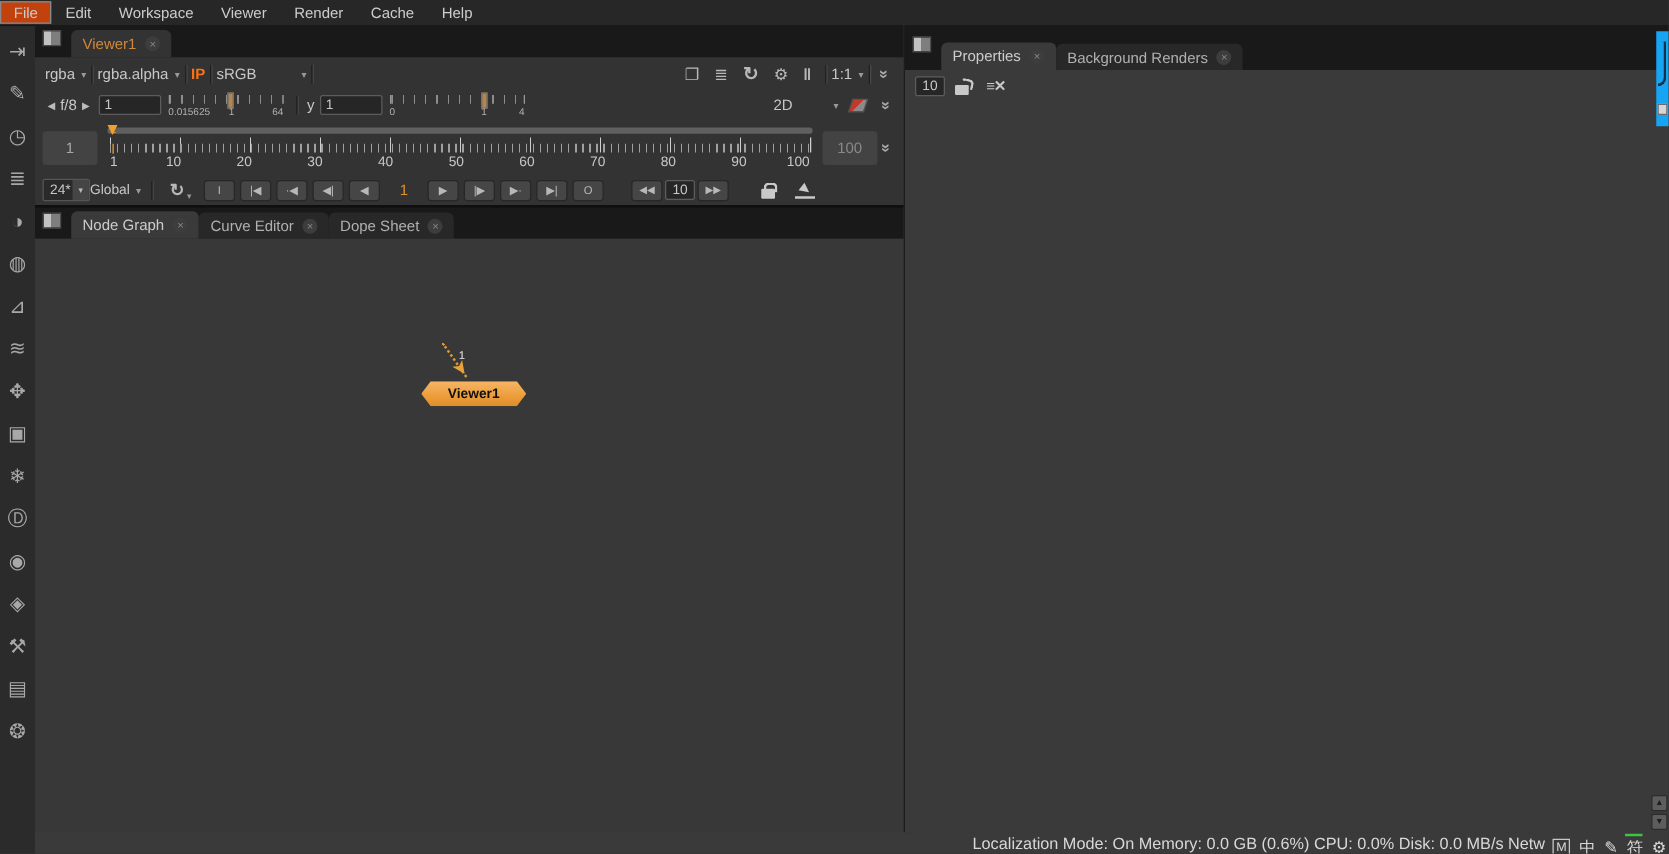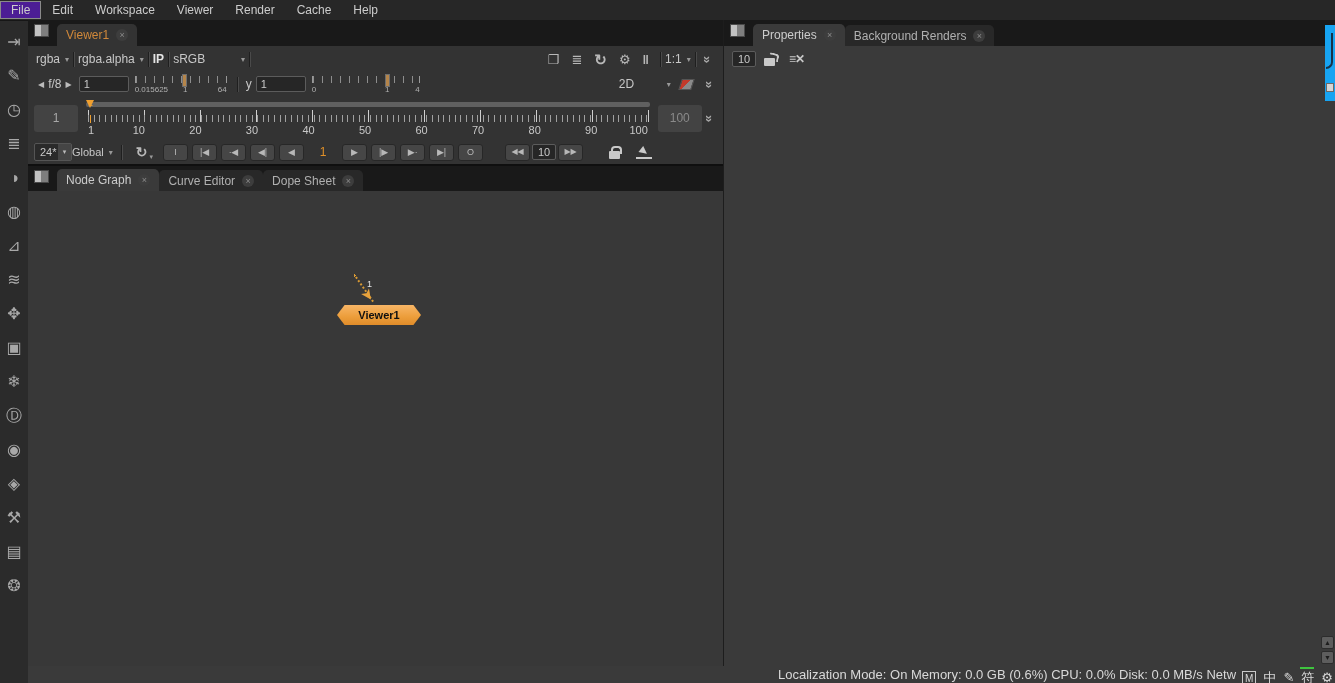--- a/index.html
+++ b/index.html
@@ -7,21 +7,21 @@
   body {
     position:relative; background:#393939;
     font-family:"Liberation Sans", sans-serif; font-size:12px; color:#c8c8c8;
     -webkit-user-select:none; user-select:none;
   }
   
   #menubar { position:absolute; top:0; left:0; width:1335px; height:21px;
     background:#272727; border-bottom:1px solid #161616;
     display:flex; align-items:center; }
   .menu-item { padding:2px 11px; color:#cccccc; cursor:default; }
-  .menu-item.focused { border:1px solid #8a8a8a; background:#4c1d95; padding:1px 10px; }
+  .menu-item.focused { border:1px solid #8a8a8a; background:#c2410c; padding:1px 10px; }
   
   #left-toolbar { position:absolute; top:21px; left:0; width:28px; bottom:0;
     background:#2b2b2b; display:flex; flex-direction:column; align-items:center;
     padding-top:9px; }
   .tool-icon { width:24px; height:24px; margin-bottom:10px; display:flex;
     align-items:center; justify-content:center; color:#a8a8a8; font-size:16px; line-height:1; }
   
   .vsep { width:1px; height:15px; background:#1f1f1f; box-shadow:1px 0 0 #4a4a4a; margin:0 4px; }
   .caret { font-size:8px; color:#999; margin-left:5px; }
   .chevrons { color:#aaa; font-size:13px; font-weight:bold; transform:rotate(90deg); margin:0 4px; }
@@ -125,21 +125,21 @@
   #node-input-label { position:absolute; left:339px; top:88px; color:#e6e6e6; font-size:9px; }
   #viewer-node { position:absolute; left:309px; top:114px; width:84px; height:20px;
     clip-path:polygon(9% 0,91% 0,100% 50%,91% 100%,9% 100%,0 50%);
     background:linear-gradient(180deg,#f7b566 0,#e9953444 60%,#e08c2a 100%),#eda03c;
     display:flex; align-items:center; justify-content:center;
     filter:drop-shadow(0 0 1px rgba(230,230,230,.9)); }
   #viewer-node span { color:#101010; font-size:11px; font-weight:bold; }
   
   #right-pane { position:absolute; left:723px; top:20px; right:0; bottom:17px;
     background:#3a3a3a; border-left:1px solid #1d1d1d; display:flex; flex-direction:column; }
-  #props-tabbar { height:26px; }
+  #props-tabbar { height:36px; }
   #props-toolbar { height:26px; display:flex; align-items:center; padding:0 8px; gap:8px; }
   #max-panels-field { width:24px; text-align:center; }
   #close-all-icon { color:#c9c9c9; font-weight:bold; font-size:12px; letter-spacing:-1px; }
   #props-body { flex:1; }
   
   #cyan-strip { position:absolute; right:0; top:25px; width:10px; height:76px;
     background:#17a4f2; }
   #cyan-strip .curve { position:absolute; right:2px; top:8px; width:7px; height:36px;
     border-right:2px solid #14334a; border-bottom:2px solid #14334a;
     border-bottom-right-radius:8px; }
@@ -208,21 +208,21 @@
     <span class="dd">
       <span>rgba</span>
       <span class="caret">▾</span>
     </span>
     <span class="vsep"></span>
     <span class="dd">
       <span>rgba.alpha</span>
       <span class="caret">▾</span>
     </span>
     <span class="vsep"></span>
-    <span style="color:#e5e5e5;font-weight:bold;">IP</span>
+    <span style="color:#f97316;font-weight:bold;">IP</span>
     <span class="vsep"></span>
     <span class="dd" style="width:72px;">
       <span>sRGB</span>
       <span class="caret" style="margin-left:auto;">▾</span>
     </span>
     <span class="vsep"></span>
     <span style="flex:1;"></span>
     <span class="vt-icon">❐</span>
     <span class="vt-icon">≣</span>
     <span class="vt-icon" style="font-size:15px;font-weight:bold;">↻</span>

